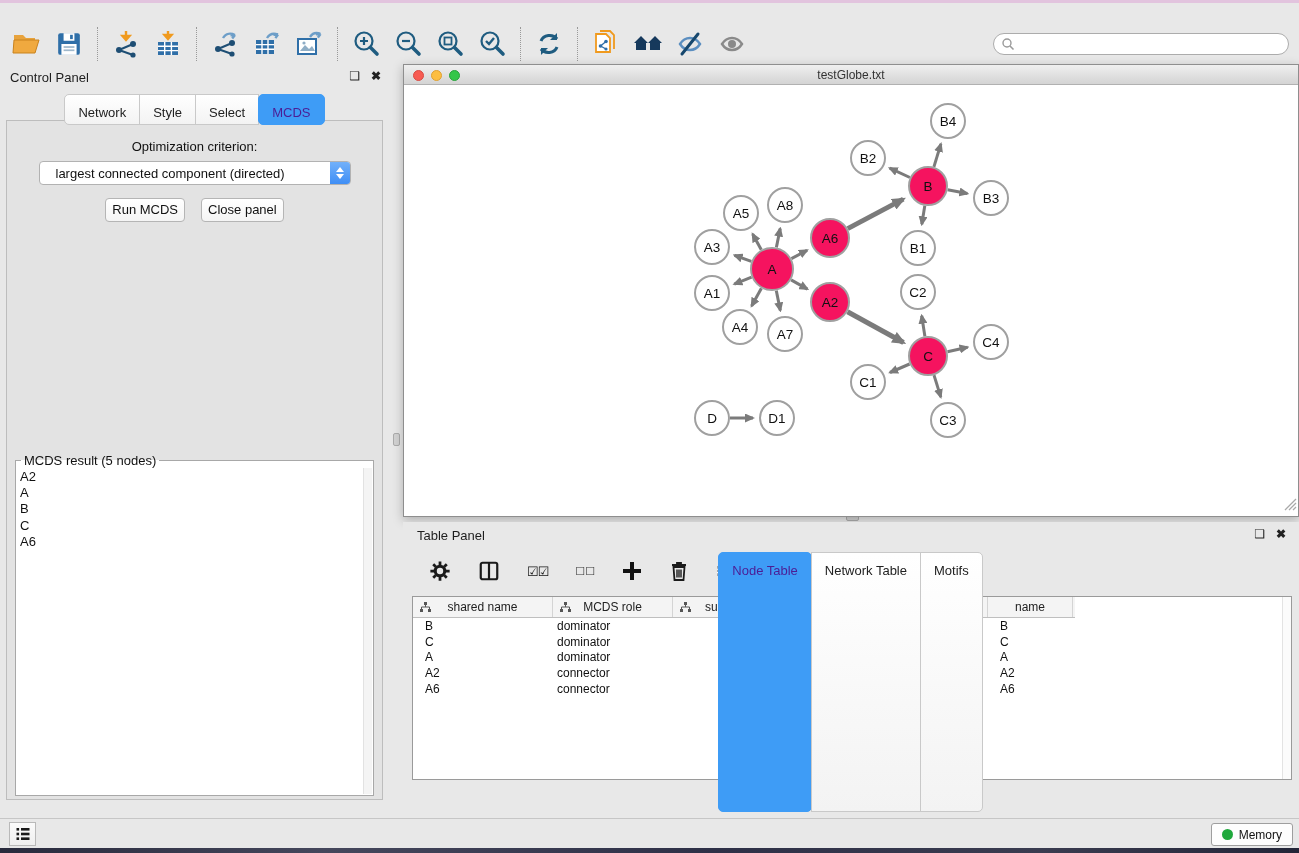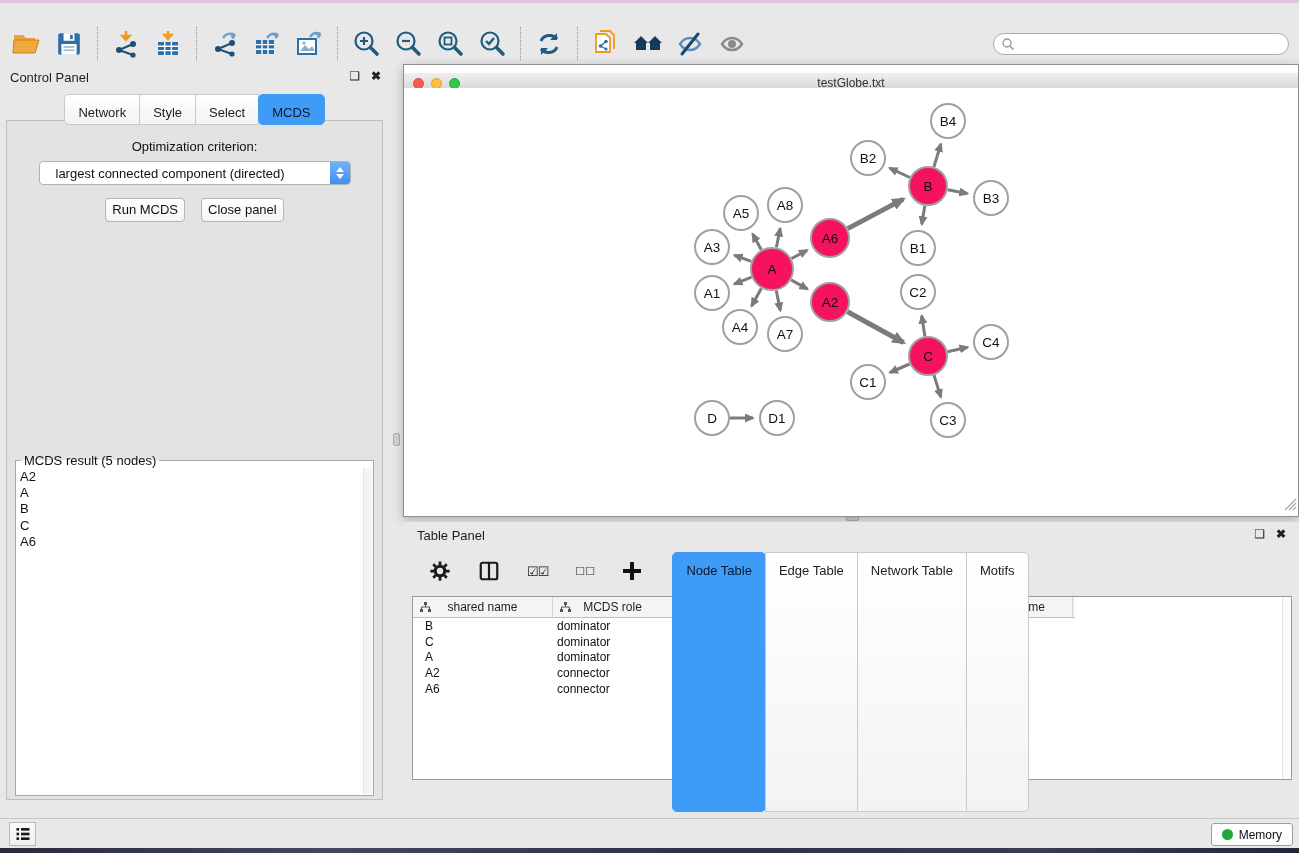--- a/index.html
+++ b/index.html
@@ -31,21 +31,21 @@
   .cpanel { position:absolute; left:0; top:64px; width:390px; height:754px; background:#E8E8E8; }
   .cp-header { position:relative; height:26px; }
   .panel-title { position:absolute; left:10px; top:6px; font-size:13px; color:#1E1E1E; }
   .panel-icons { position:absolute; right:9px; top:5px; display:flex; gap:11px; font-size:12px; color:#222; }
   .panel-icons span { cursor:default; }
   .seg-row { position:absolute; top:30px; width:100%; display:flex; justify-content:center; z-index:2; }
   .seg { background:linear-gradient(#FFFFFF,#F3F3F3); border:1px solid #C9C9C9; margin-left:-1px;
     padding:10px 13px 4px; font-size:13px; color:#222; cursor:default; }
   .seg:first-child { border-radius:5px 0 0 5px; }
   .seg:last-child { border-radius:0 5px 5px 0; }
-  .seg.active { background:#3E9CF6; border-color:#3E9CF6; color:#0f172a; border-radius:5px; }
+  .seg.active { background:#3E9CF6; border-color:#3E9CF6; color:#4c1d95; border-radius:5px; }
   .cp-content { position:absolute; left:6px; right:7px; top:56px; bottom:18px;
     border:1px solid #BDBDBD; background:#E3E3E3; }
   .opt-label { text-align:center; margin-top:18px; font-size:13px; color:#111; }
   .dropdown { margin:7px auto 0; width:312px; height:24px; background:#fff; border:1px solid #B2B2B2;
     border-radius:4px; display:flex; align-items:center; overflow:hidden; }
   .dropdown .val { flex:1; font-size:13px; padding-left:16px; color:#111; white-space:nowrap; }
   .stepper { width:20px; height:24px; background:linear-gradient(#74B2FA,#3D8DF5); display:flex;
     flex-direction:column; align-items:center; justify-content:center; gap:2px; }
   .btn-row { display:flex; justify-content:center; gap:16px; margin-top:13px; }
   .pbtn { background:linear-gradient(#FFFFFF,#F4F4F4); border:1px solid #B5B5B5; border-radius:4px;
@@ -59,21 +59,21 @@
   .mcds-item { line-height:16.2px; cursor:default; }
 
   .vsplit { position:absolute; left:393px; top:433px; width:7px; height:13px;
     background:#D2D2D2; border:1px solid #ACACAC; border-radius:2px; }
   .hsplit { position:absolute; left:846px; top:514px; width:13px; height:7px;
     background:#D2D2D2; border:1px solid #ACACAC; border-radius:2px; }
 
   
   .netwin { position:absolute; left:403px; top:64px; width:896px; height:453px;
     background:#fff; border:1px solid #8E8E8E; box-shadow:0 3px 10px rgba(0,0,0,0.25); }
-  .net-titlebar { position:absolute; left:0; top:8px; right:0; height:20px;
+  .net-titlebar { position:absolute; left:0; top:0; right:0; height:20px;
     background:linear-gradient(#EFEFEF,#D4D4D4); border-bottom:1px solid #B1B1B1; }
   .net-lights { position:absolute; left:9px; top:5px; display:flex; gap:7px; }
   .nlight { width:11px; height:11px; border-radius:50%; }
   .net-title { text-align:center; font-size:12px; color:#333; line-height:21px; }
   .net-canvas { position:absolute; left:0; top:23px; right:0; bottom:0; background:#fff; overflow:hidden; }
   .grip { position:absolute; right:1px; bottom:1px; }
 
   
   .tpanel { position:absolute; left:403px; top:522px; width:896px; height:296px; background:#E8E8E8; }
   .tp-toolbar { position:absolute; left:0; top:28px; right:0; height:42px; display:flex;
@@ -574,21 +574,20 @@
             <div class="td c1" style="width: 120px;">connector</div>
             <div class="td c2" style="width: 155px;">1</div>
             <div class="td c3" style="width: 160px;">1</div>
             <div class="td c4" style="width: 85px;">A6</div>
           </div>
         </div>
       <div class="tscroll"></div>
     </div>
     <div class="tp-tabs seg-row" style="position:absolute;" id="tp-tabs">
         <div class="seg active">Node Table</div>
-        <div class="seg">Edge Table</div>
         <div class="seg">Network Table</div>
         <div class="seg">Motifs</div>
       </div>
   </div>
 
   <div class="statusbar">
     <div class="list-btn">
       <svg width="18" height="18" viewBox="0 0 18 18">
           <g fill="#1A1A1A">
             <rect x="2.5" y="3" width="2.6" height="2.6"></rect>

